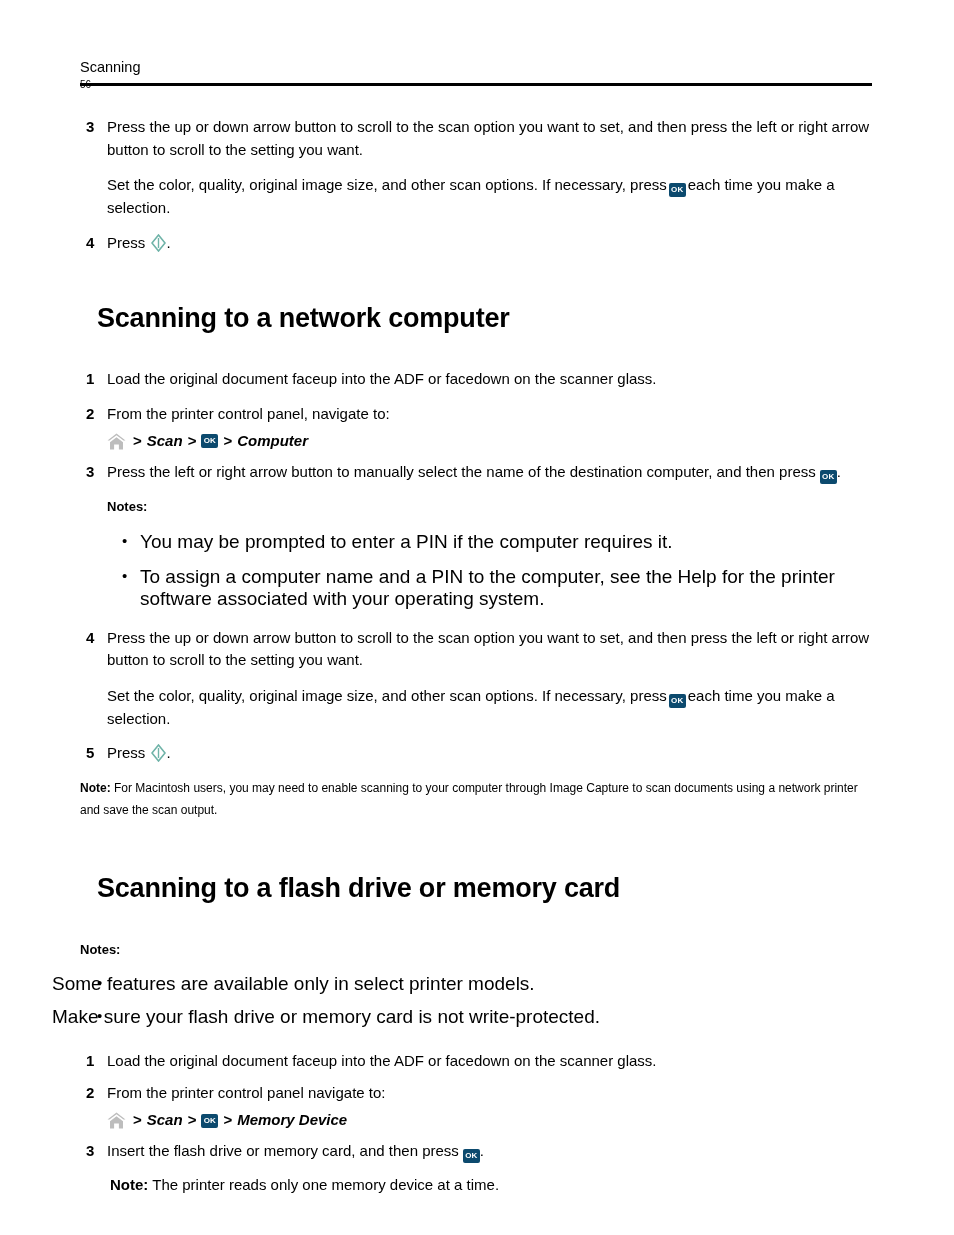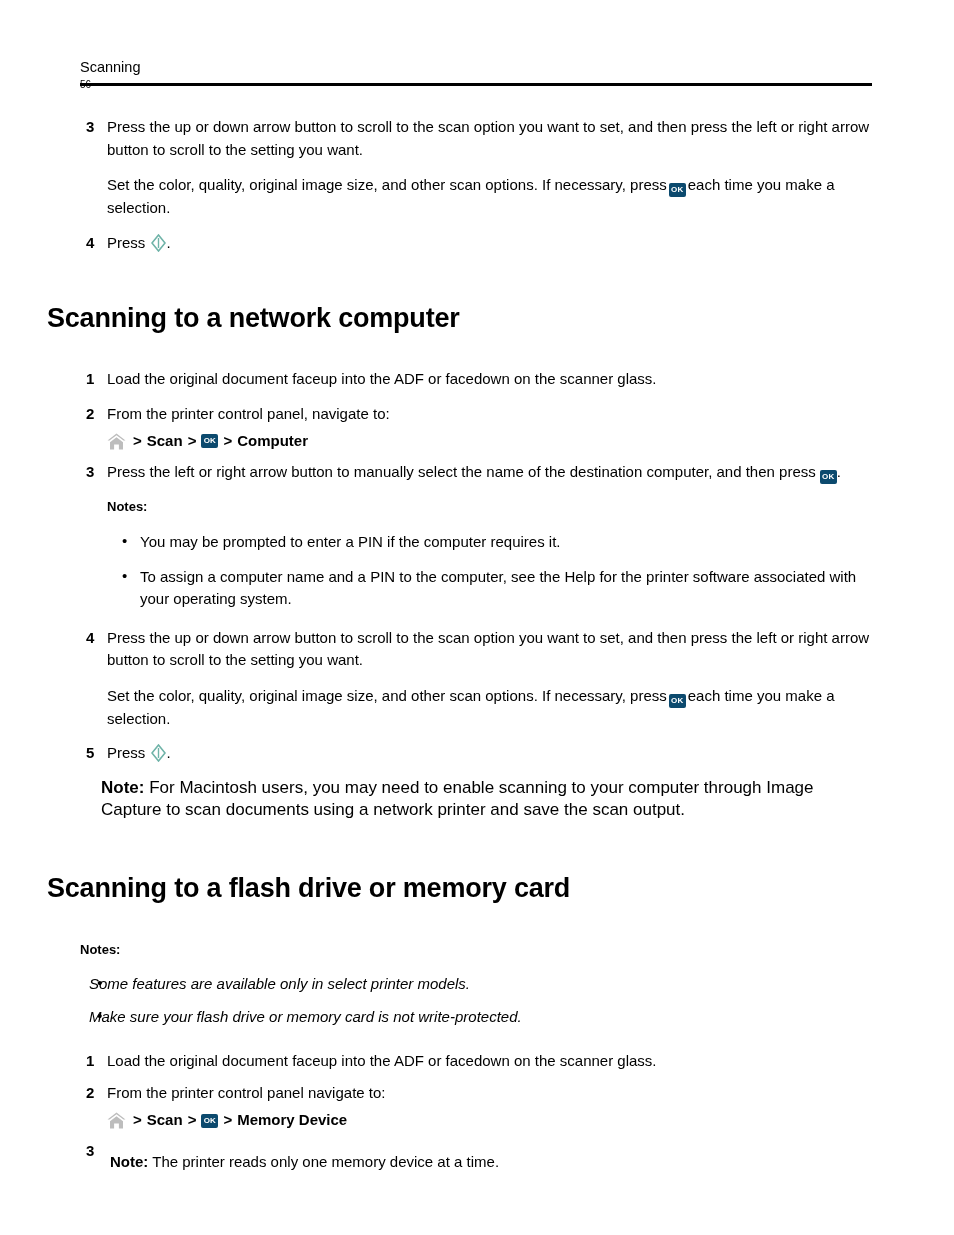--- a/index.html
+++ b/index.html
@@ -89,21 +89,21 @@
   }
 
   .gap-sm { height: 12px; }
   .gap-lg { height: 26px; }
 
   
   .heading {
     font-size: 27px;
     font-weight: bold;
     line-height: 32px;
-    padding-left: 47px;
+    padding-left: 97px;
     letter-spacing: -0.2px;
   }
 
   
   .notes-label {
     font-size: 13px;
     font-weight: bold;
     line-height: 22.5px;
     padding-left: 107px;
   }
@@ -112,48 +112,47 @@
   }
 
   
   ul.bullets {
     list-style: none;
     margin: 0;
     padding: 0;
   }
   ul.bullets li {
     position: relative;
-    font-size: 15px;
+    font-size: 19px;
     line-height: 22.5px;
     padding-left: 140px;
     padding-right: 80px;
     margin-bottom: 12px;
   }
   ul.bullets li:last-child { margin-bottom: 0; }
   ul.bullets li::before {
     content: "\2022";
     position: absolute;
     left: 122px;
     top: -1px;
     font-size: 15px;
   }
   ul.bullets.shallow li {
-    padding-left: 89px;
+    padding-left: 52px;
     margin-bottom: 10px;
-    font-style: italic;
   }
   ul.bullets.shallow li::before {
     left: 97px;
   }
 
   
   .note-para {
-    font-size: 17px;
-    line-height: 22.5px;
-    padding-left: 101px;
+    font-size: 12px;
+    line-height: 22.5px;
+    padding-left: 80px;
     padding-right: 80px;
   }
   .note-para-indent {
     font-size: 15px;
     line-height: 22.5px;
     padding-left: 110px;
     padding-right: 44px;
   }
   b, .b { font-weight: bold; }
 
@@ -165,20 +164,21 @@
     display: flex;
     align-items: center;
     gap: 0;
   }
   .nav-sep {
     margin: 0 5px;
     font-weight: bold;
   }
   .nav-label {
     font-weight: bold;
+    font-style: italic;
   }
 
   
   .ok-icon {
     display: inline-block;
     background: #0c4a6e;
     color: #ffffff;
     font-size: 8px;
     font-weight: bold;
     line-height: 14px;
@@ -375,20 +375,21 @@
       <span class="nav-sep">&gt;</span>
       <span class="ok-icon">OK</span>
       <span class="nav-sep">&gt;</span>
       <span class="nav-label">Memory Device</span>
     </div>
 
     <div class="gap-sm" style="height:8px;"></div>
 
     <div class="step">
       <span class="step-num">3</span>
+      <span class="step-body"><span>Insert the flash drive or memory card, and then press</span><span class="ok-icon" style="margin-left:4px;">OK</span><span>.</span></span>
     </div>
 
     <div style="height:11px;"></div>
 
     <div class="note-para-indent">
       <b>Note:</b>
       <span>The printer reads only one memory device at a time.</span>
     </div>
 
   </div>

